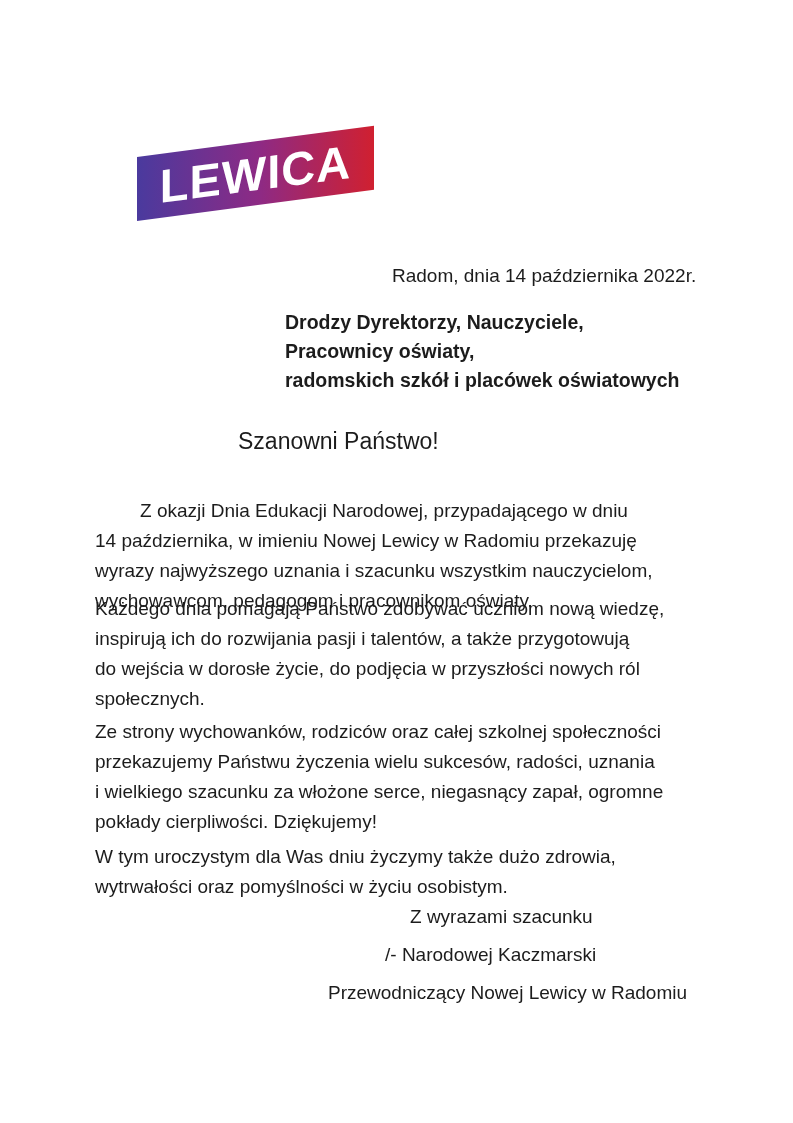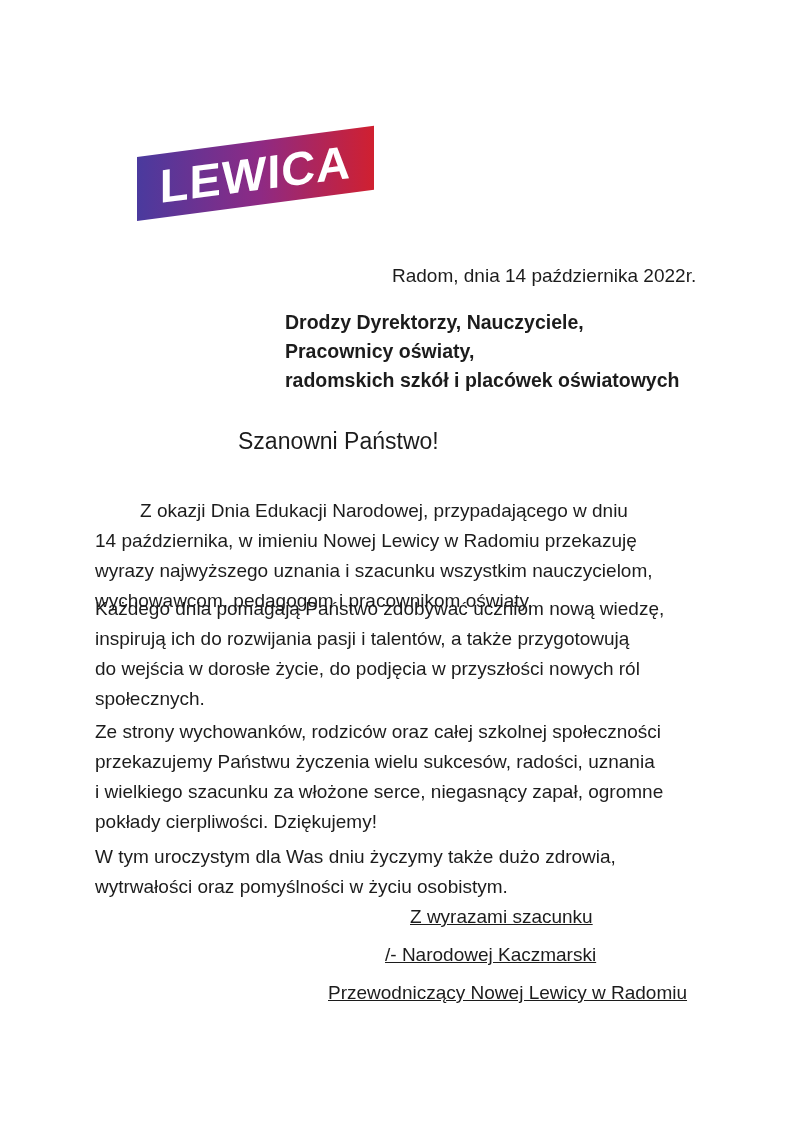--- a/index.html
+++ b/index.html
@@ -72,21 +72,20 @@
   }
   .para.first-indent { text-indent: 45px; margin-top: 28px; }
   .p1 { top: 468px; }
   .p2 { top: 594px; }
   .p3 { top: 717px; }
   .p4 { top: 842px; }
   .closing-line {
     position: absolute;
     font-size: 19px;
     white-space: pre;
-    text-decoration: underline;
   }
   .closing-respects { left: 410px; top: 906px; }
   .closing-signature { left: 385px; top: 944px; }
   .closing-title    { left: 328px; top: 982px; }
 </style>
 </head>
 <body>
 
 <div class="page">
 

